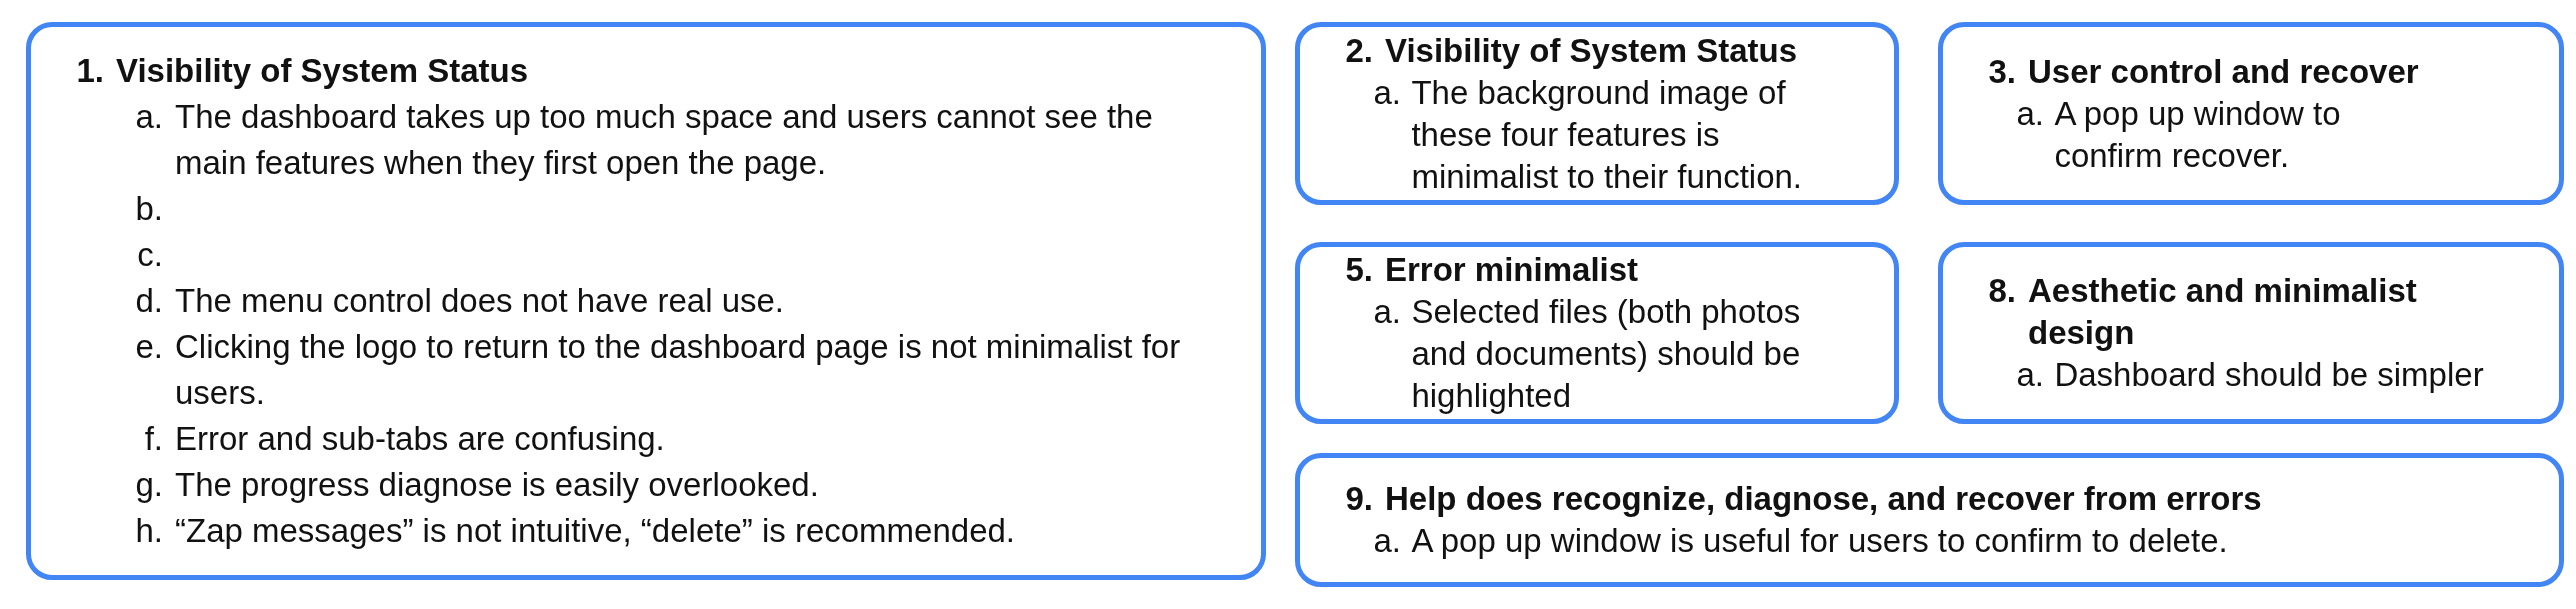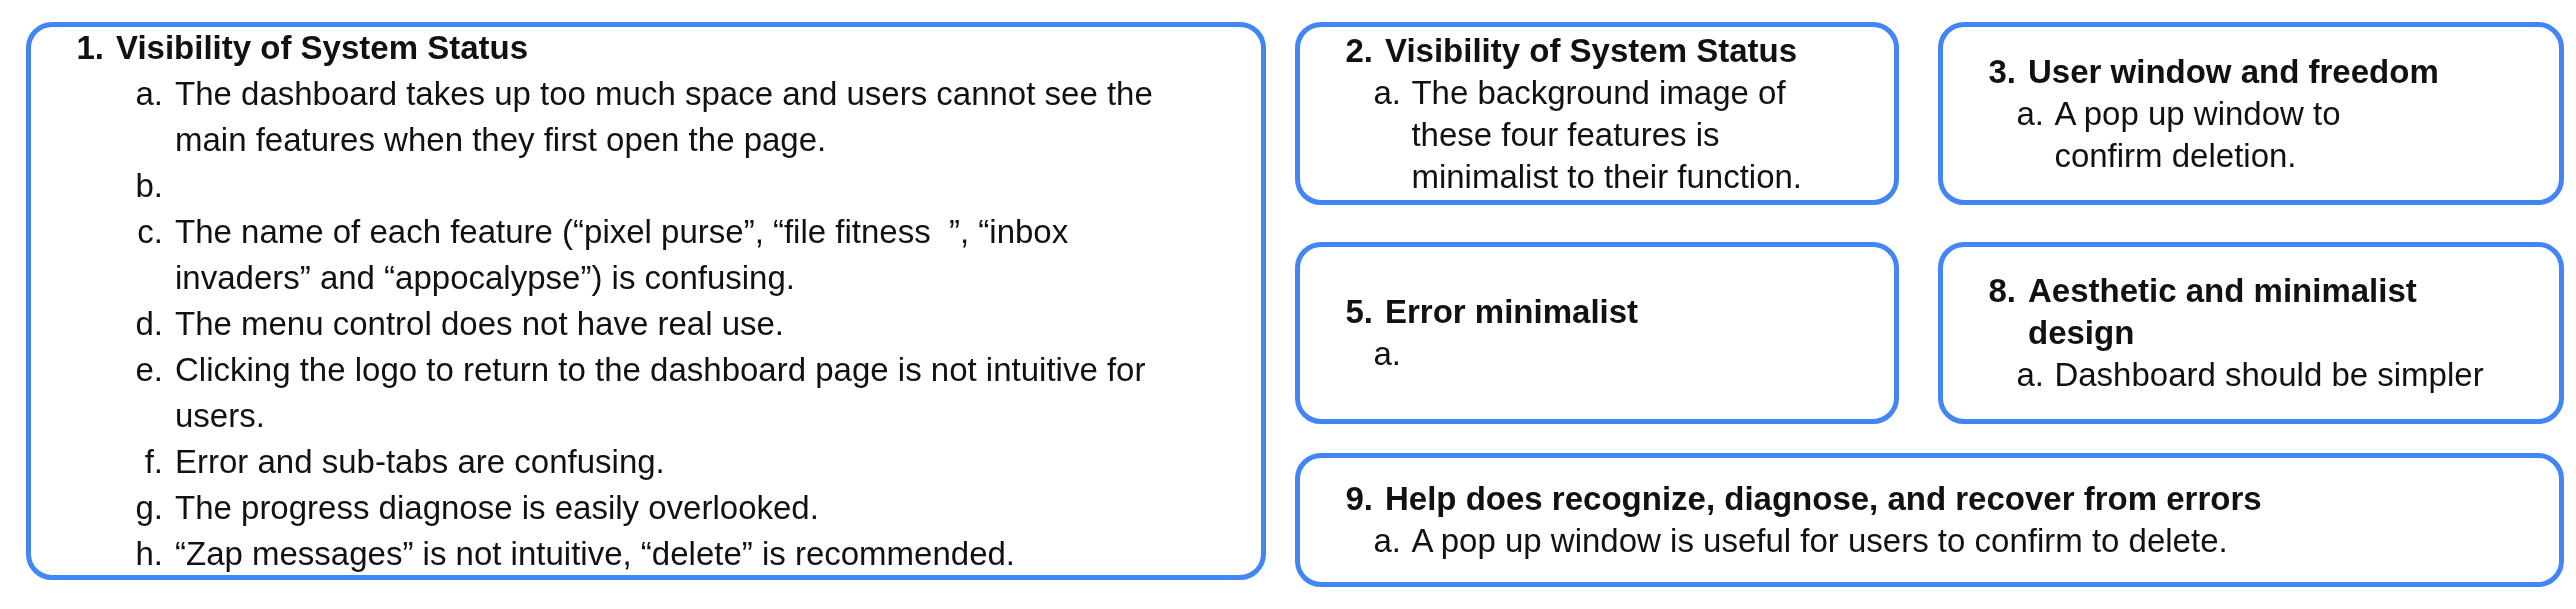--- a/index.html
+++ b/index.html
@@ -66,30 +66,28 @@
     <div class="item">
       <span class="marker">a.</span>
       <span class="text">The dashboard takes up too much space and users cannot see the
 main features when they first open the page.</span>
     </div>
     <div class="item">
       <span class="marker">b.</span>
     </div>
     <div class="item">
       <span class="marker">c.</span>
-      <span class="text">The name of each feature (“pixel purse”, “file fitness  ”, “inbox
-invaders” and “appocalypse”) is confusing.</span>
     </div>
     <div class="item">
       <span class="marker">d.</span>
       <span class="text">The menu control does not have real use.</span>
     </div>
     <div class="item">
       <span class="marker">e.</span>
-      <span class="text">Clicking the logo to return to the dashboard page is not intuitive for
+      <span class="text">Clicking the logo to return to the dashboard page is not minimalist for
 users.</span>
     </div>
     <div class="item">
       <span class="marker">f.</span>
       <span class="text">Error and sub-tabs are confusing.</span>
     </div>
     <div class="item">
       <span class="marker">g.</span>
       <span class="text">The progress diagnose is easily overlooked.</span>
     </div>
@@ -108,36 +106,39 @@
       <span class="marker">a.</span>
       <span class="text">The background image of
 these four features is
 minimalist to their function.</span>
     </div>
   </section>
 
   <section id="box3" class="box small">
     <div class="heading">
       <span class="num">3.</span>
-      <span class="title">User window and freedom</span>
+      <span class="title">User control and recover</span>
     </div>
     <div class="item">
       <span class="marker">a.</span>
       <span class="text">A pop up window to
-confirm deletion.</span>
+confirm recover.</span>
     </div>
   </section>
 
   <section id="box5" class="box small">
     <div class="heading">
       <span class="num">5.</span>
       <span class="title">Error minimalist</span>
     </div>
     <div class="item">
       <span class="marker">a.</span>
+      <span class="text">Selected files (both photos
+and documents) should be
+highlighted</span>
     </div>
   </section>
 
   <section id="box8" class="box small">
     <div class="heading">
       <span class="num">8.</span>
       <span class="title">Aesthetic and minimalist
 design</span>
     </div>
     <div class="item">

